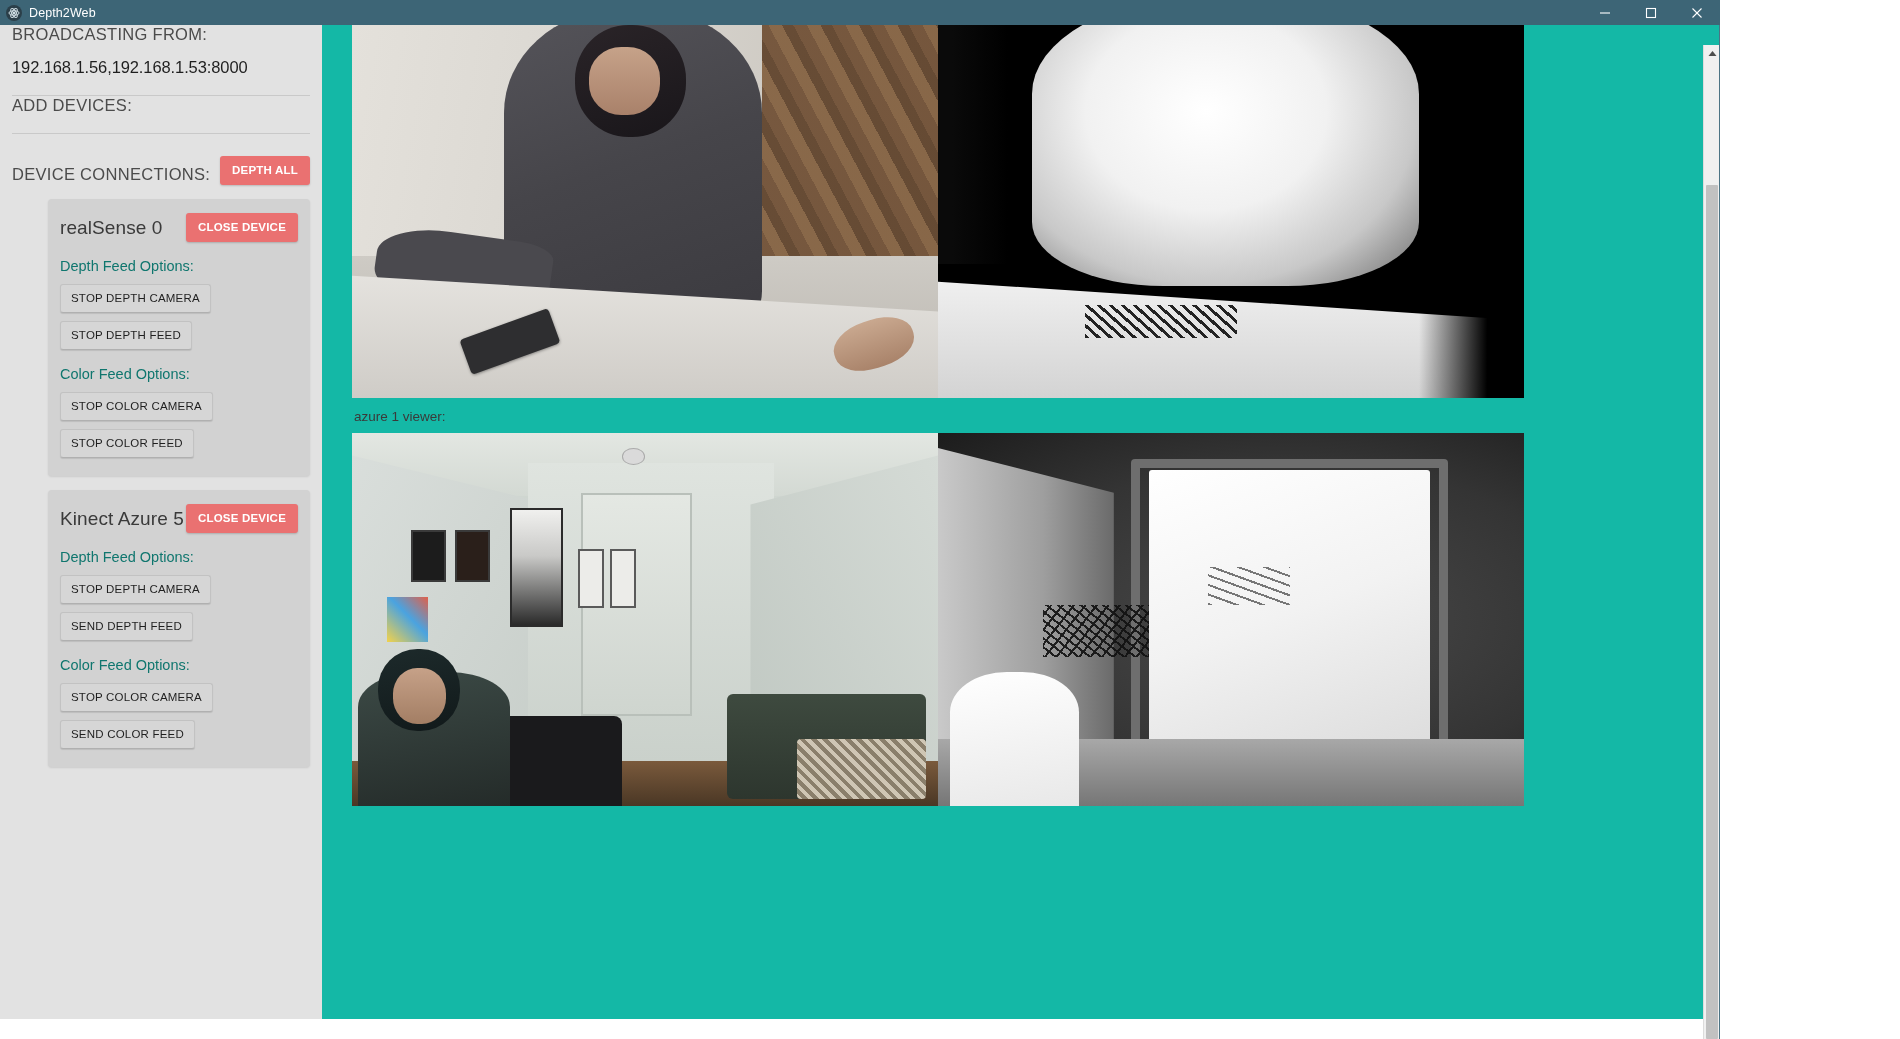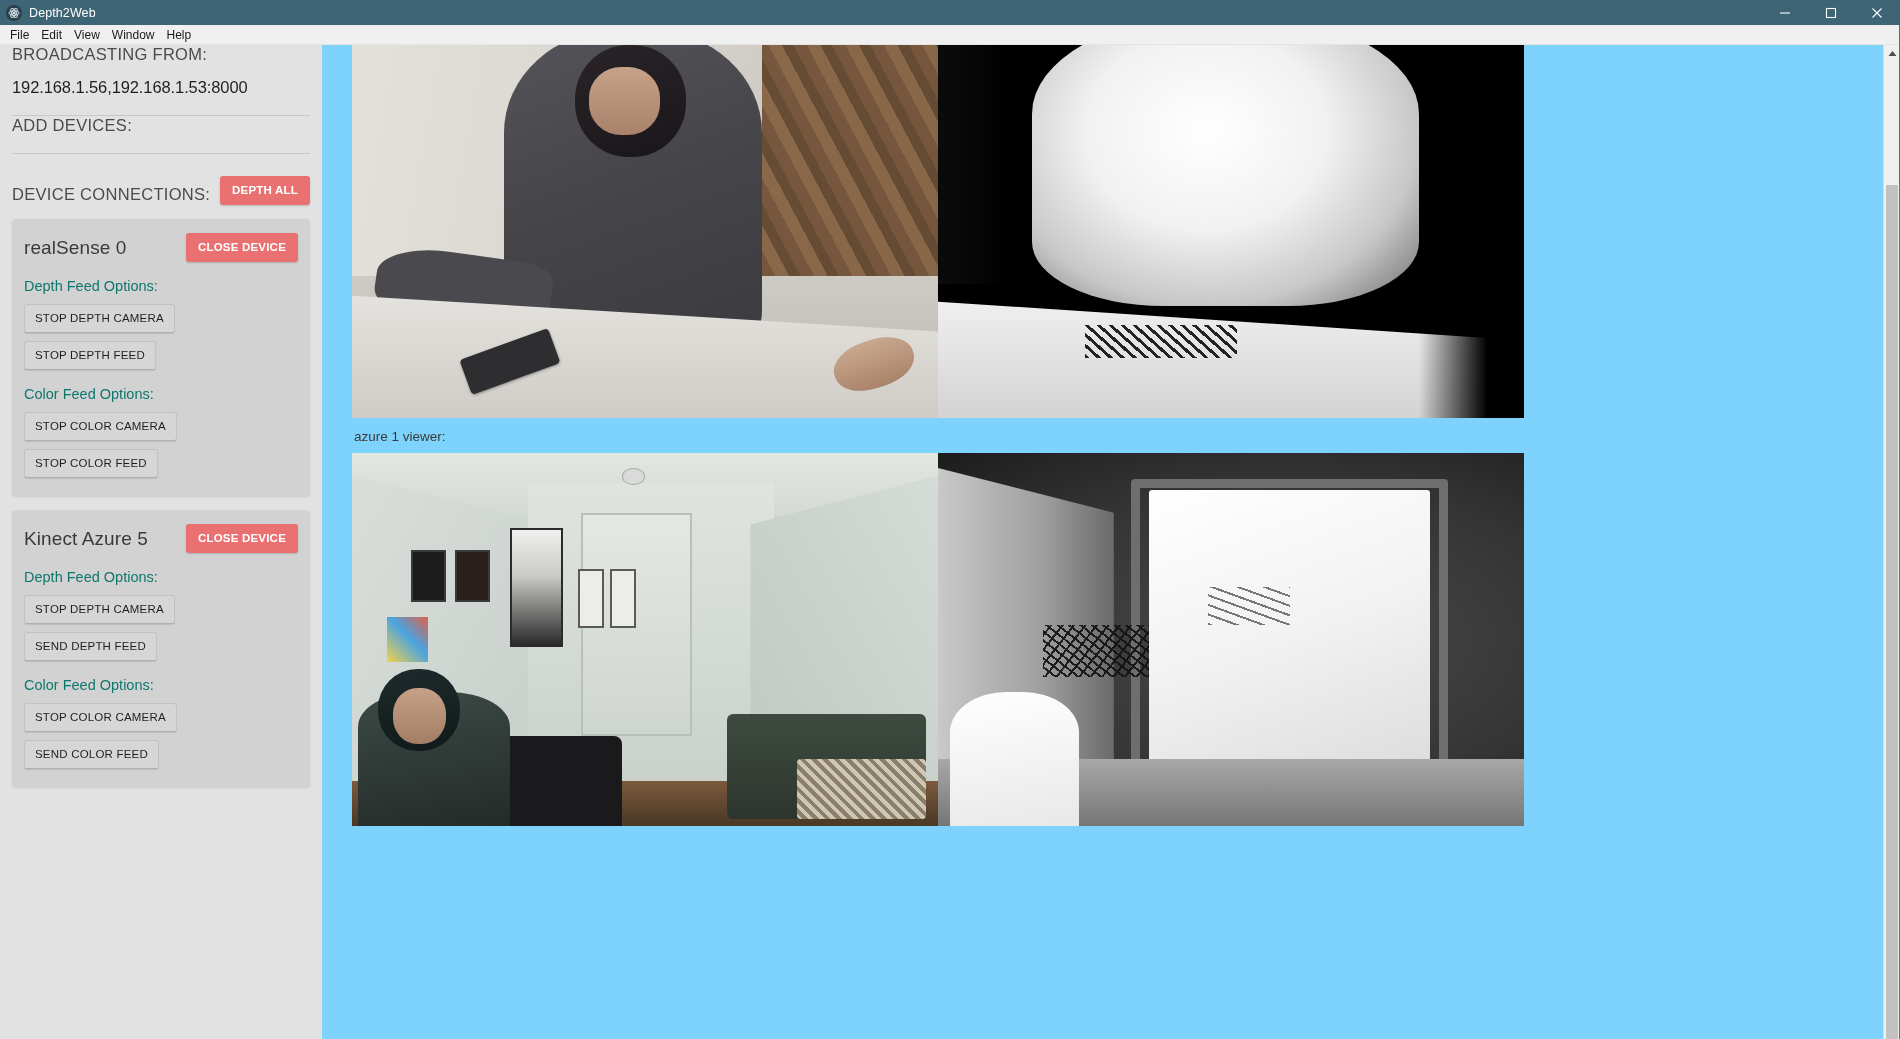--- a/index.html
+++ b/index.html
@@ -3,21 +3,21 @@
 <meta charset="utf-8">
 <style>
   * { box-sizing: border-box; }
   html, body {
     margin: 0; padding: 0;
     width: 1900px; height: 1039px;
     overflow: hidden;
     font-family: "Liberation Sans", sans-serif;
     background: #ffffff;
   }
-  #app { position: relative; width: 1900px; height: 1039px; overflow: hidden; }
+  #app { position: relative; width: 1720px; height: 1039px; overflow: hidden; }
 
   
   .titlebar {
     height: 25px; background: #3d6576; color: #ffffff;
     display: flex; align-items: center; position: relative;
   }
   .tb-icon {
     width: 16px; height: 16px; margin-left: 6px; margin-right: 7px;
     border-radius: 50%; background: #2b3f49;
     display: flex; align-items: center; justify-content: center;
@@ -73,30 +73,30 @@
   }
 
   .dc-header {
     display: flex; align-items: center; justify-content: space-between;
     margin-top: 22px;
   }
   .dc-header .sb-label { margin-top: 8px; }
 
   .device-card {
     background: #d2d2d2; border-radius: 4px; padding: 14px 12px 18px 12px;
-    margin-top: 14px; box-shadow: 0 1px 2px rgba(0,0,0,.10);
+    margin-top: 14px; box-shadow: 0 1px 2px rgba(0,0,0,.10); margin-left: 36px;
   }
   .dev-top { display: flex; align-items: center; justify-content: space-between; }
   .dev-name { font-size: 19px; color: #3a3a3a; letter-spacing: .1px; }
   .feed-label { font-size: 14.5px; color: #0f766e; margin-top: 16px; }
   .device-card .btn-row { margin-top: 10px; }
 
   
   .main {
-    flex: 1; background: #7dd3fc; position: relative; overflow: hidden;
+    flex: 1; background: #14b8a6; position: relative; overflow: hidden;
     padding-left: 30px; padding-top: 0;
   }
   .viewer-block { width: 1172px; }
   .feed-pair { display: flex; width: 1172px; height: 373px; }
   .feed-pane { width: 586px; height: 373px; position: relative; overflow: hidden; }
   .viewer-caption {
     font-size: 13.5px; color: #3a3a3a; padding: 11px 0 9px 2px;
   }
 
   
@@ -320,27 +320,20 @@
       </div>
       <div class="tb-btn">
         <svg width="12" height="12" viewBox="0 0 12 12">
             <line x1="1.5" y1="1.5" x2="10.5" y2="10.5" stroke="#ffffff" stroke-width="1.1"></line>
             <line x1="10.5" y1="1.5" x2="1.5" y2="10.5" stroke="#ffffff" stroke-width="1.1"></line>
           </svg>
       </div>
     </div>
   </div>
 
-  <div class="menubar">
-    <span class="menu-item">File</span>
-    <span class="menu-item">Edit</span>
-    <span class="menu-item">View</span>
-    <span class="menu-item">Window</span>
-    <span class="menu-item">Help</span>
-  </div>
 
   <div class="body-split">
 
     <div class="sidebar">
 
       <div class="sb-label">BROADCASTING FROM:</div>
       <div class="ip-text">192.168.1.56,192.168.1.53:8000</div>
       <div class="divider"></div>
 
       <div class="sb-label">ADD DEVICES:</div>

